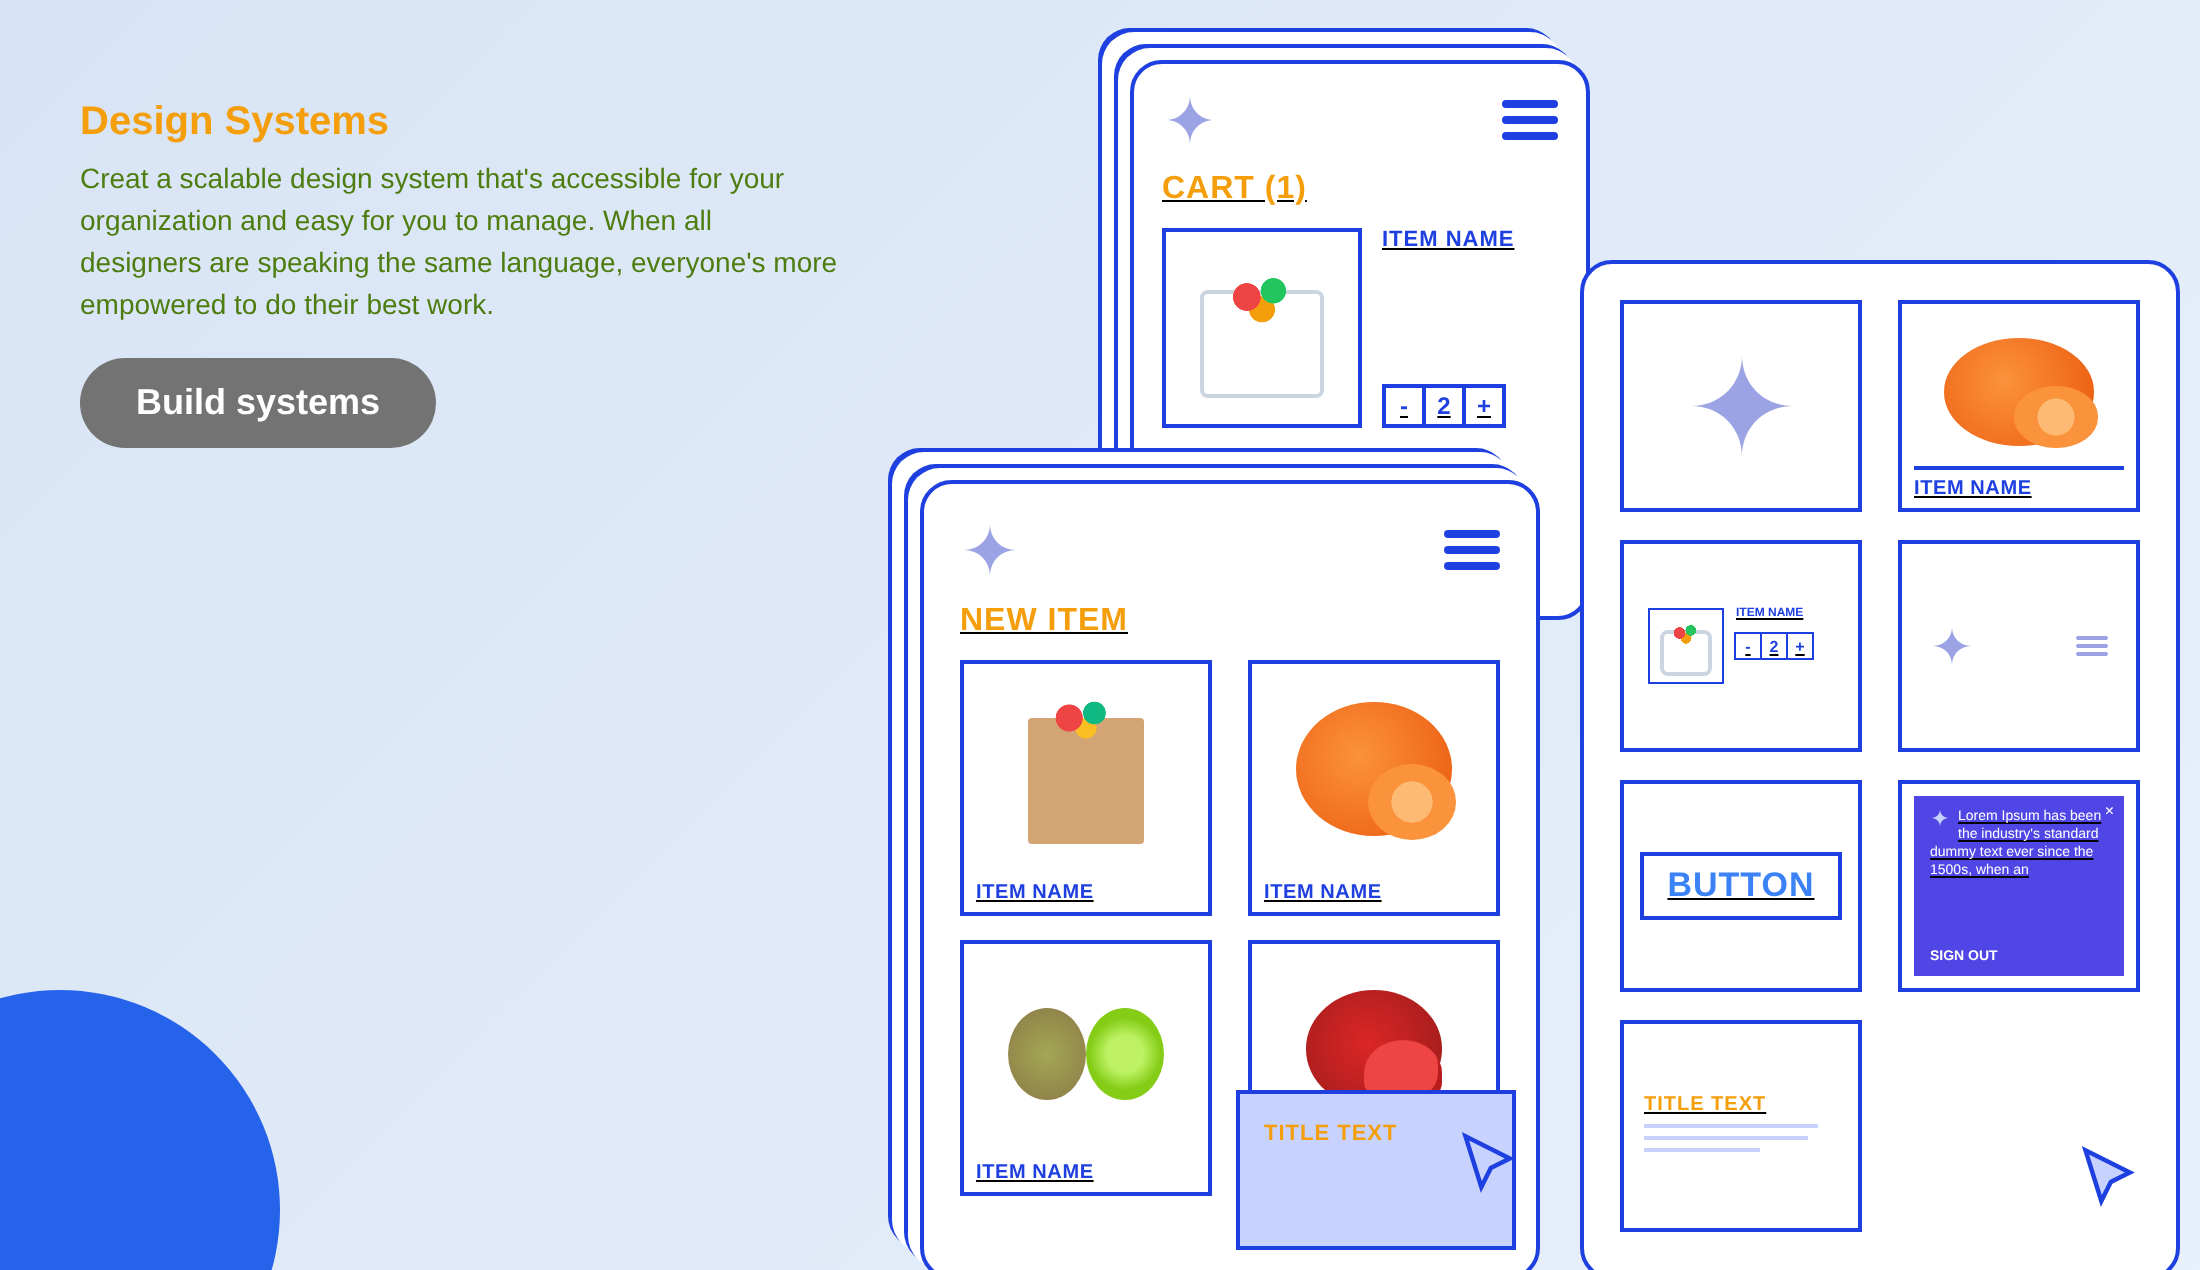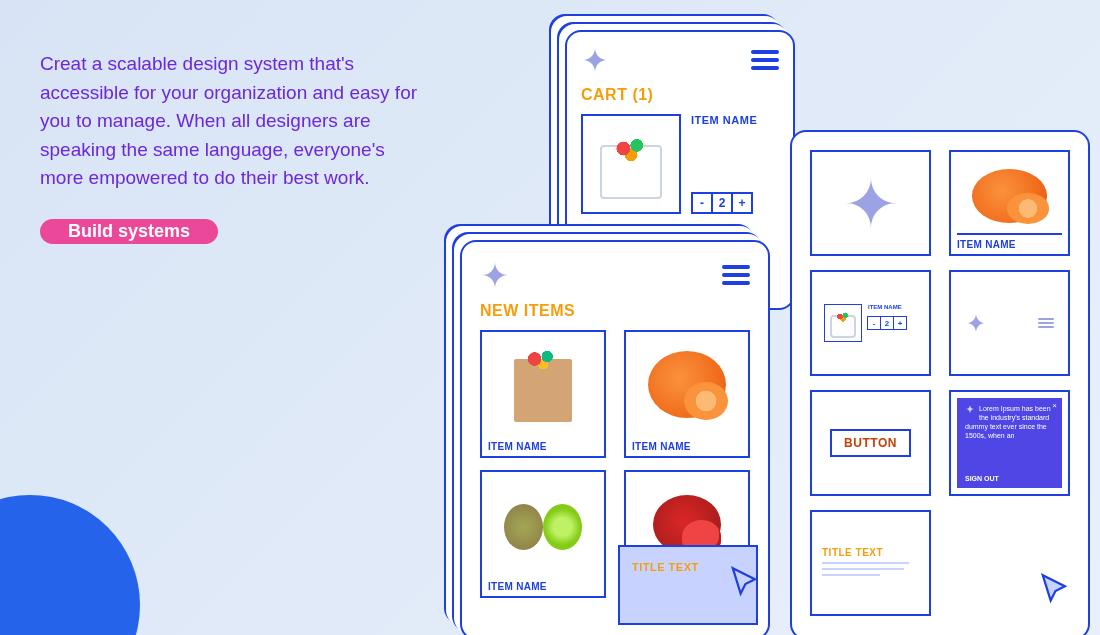--- a/index.html
+++ b/index.html
@@ -37,44 +37,45 @@
 }
 .heading {
   color: #1e40e0;
   font-size: 52px;
   font-weight: 700;
   line-height: 1.05;
   letter-spacing: -0.5px;
   margin-bottom: 24px;
 }
 .body {
-  color: #6d28d9;
-  font-size: 19px;
+  color: #4d7c0f;
+  font-size: 14px;
   line-height: 1.5;
-  margin-bottom: 26px;
+  margin-bottom: 16px;
 }
 .cta {
-  background: #ec4899;
+  background: #737373;
   color: #fff;
   font-size: 18px;
   font-weight: 600;
   border: none;
   border-radius: 24px;
-  padding: 2px 28px;
+  padding: 12px 28px;
   cursor: pointer;
 }
 
 
 .device {
   position: absolute;
   background: #fff;
   border: 2px solid #1e40e0;
   border-radius: 16px;
   box-shadow: -6px -6px 0 #fff, -8px -8px 0 #1e40e0,
               -14px -14px 0 #fff, -16px -16px 0 #1e40e0;
+  text-decoration: underline;
 }
 
 
 .device-a { left: 565px; top: 30px; width: 230px; height: 280px; padding: 14px; }
 
 
 .device-b { left: 460px; top: 240px; width: 310px; height: 400px; padding: 18px; z-index: 3; }
 
 
 .device-c { left: 790px; top: 130px; width: 300px; height: 510px; padding: 18px; z-index: 2; box-shadow:none;}
@@ -127,21 +128,21 @@
 .card {
   border:2px solid #1e40e0; display:flex; flex-direction:column;
 }
 .card-img { height:105px; display:flex; align-items:center; justify-content:center; overflow:hidden;}
 .card-label { padding:4px 6px; color:#1e40e0; font-size:10px; font-weight:700; letter-spacing:0.3px;}
 
 
 .tile-grid { display:grid; grid-template-columns:1fr 1fr; gap:14px 18px; }
 .tile { border:2px solid #1e40e0; height:106px; display:flex; align-items:center; justify-content:center; flex-direction:column; padding:6px; position:relative;}
 .tile.inner-tile { padding:10px;}
-.btn-outline { border:2px solid #1e40e0; color:#c2410c; font-weight:700; font-size:12px; padding:5px 12px; letter-spacing:0.5px;}
+.btn-outline { border:2px solid #1e40e0; color:#3b82f6; font-weight:700; font-size:17px; padding:5px 12px; letter-spacing:0.5px;}
 .tital { color:#1e40e0; font-weight:800; font-size:24px; letter-spacing:0.5px;}
 .title-txt { color:#f59e0b; font-weight:700; font-size:10px; letter-spacing:0.5px; align-self:flex-start;}
 .lines { width:100%; margin-top:4px;}
 .lines div{ height:2px; background:#c7d2fe; margin-bottom:4px;}
 .lines div:nth-child(1){width:90%;} .lines div:nth-child(2){width:85%;} .lines div:nth-child(3){width:60%;}
 
 .tooltip-card {
   background:#4f46e5; color:#fff; width:100%; height:100%; padding:6px 8px;
   font-size:7px; line-height:1.3; position:relative;
 }
@@ -178,20 +179,21 @@
 
 .hm-mini{display:flex;flex-direction:column;gap:2px;}
 .hm-mini span{width:16px;height:2px;background:#9ca3e4;border-radius:1px;}
 </style>
 </head>
 <body>
 
 <div class="deco-circle"></div>
 
 <div class="left-panel">
+  <div class="eyebrow">Design Systems</div>
   <p class="body">Creat a scalable design system that's accessible for your organization and easy for you to manage. When all designers are speaking the same language, everyone's more empowered to do their best work.</p>
   <button class="cta">Build systems</button>
 </div>
 
 <div class="device device-a">
   <div class="device-header">
     <span class="logo-mark">
       <svg width="28" height="28" viewBox="0 0 32 32">
           <path fill="#9ca3e4" d="M16 2c0 8-6 14-14 14 8 0 14 6 14 14 0-8 6-14 14-14-8 0-14-6-14-14z"></path>
         </svg>
@@ -292,21 +294,21 @@
       <svg width="30" height="30" viewBox="0 0 32 32">
           <path fill="#9ca3e4" d="M16 2c0 8-6 14-14 14 8 0 14 6 14 14 0-8 6-14 14-14-8 0-14-6-14-14z"></path>
         </svg>
     </span>
     <div class="hamburger">
         <span></span>
         <span></span>
         <span></span>
       </div>
   </div>
-  <div class="section-title">NEW ITEMS</div>
+  <div class="section-title">NEW ITEM</div>
   <div class="grid-2">
     <div class="card">
       <div class="card-img">
           <div class="art art-bag"></div>
         </div>
       <div class="card-label">ITEM NAME</div>
     </div>
     <div class="card">
       <div class="card-img">
           <div class="art art-orange"></div>

